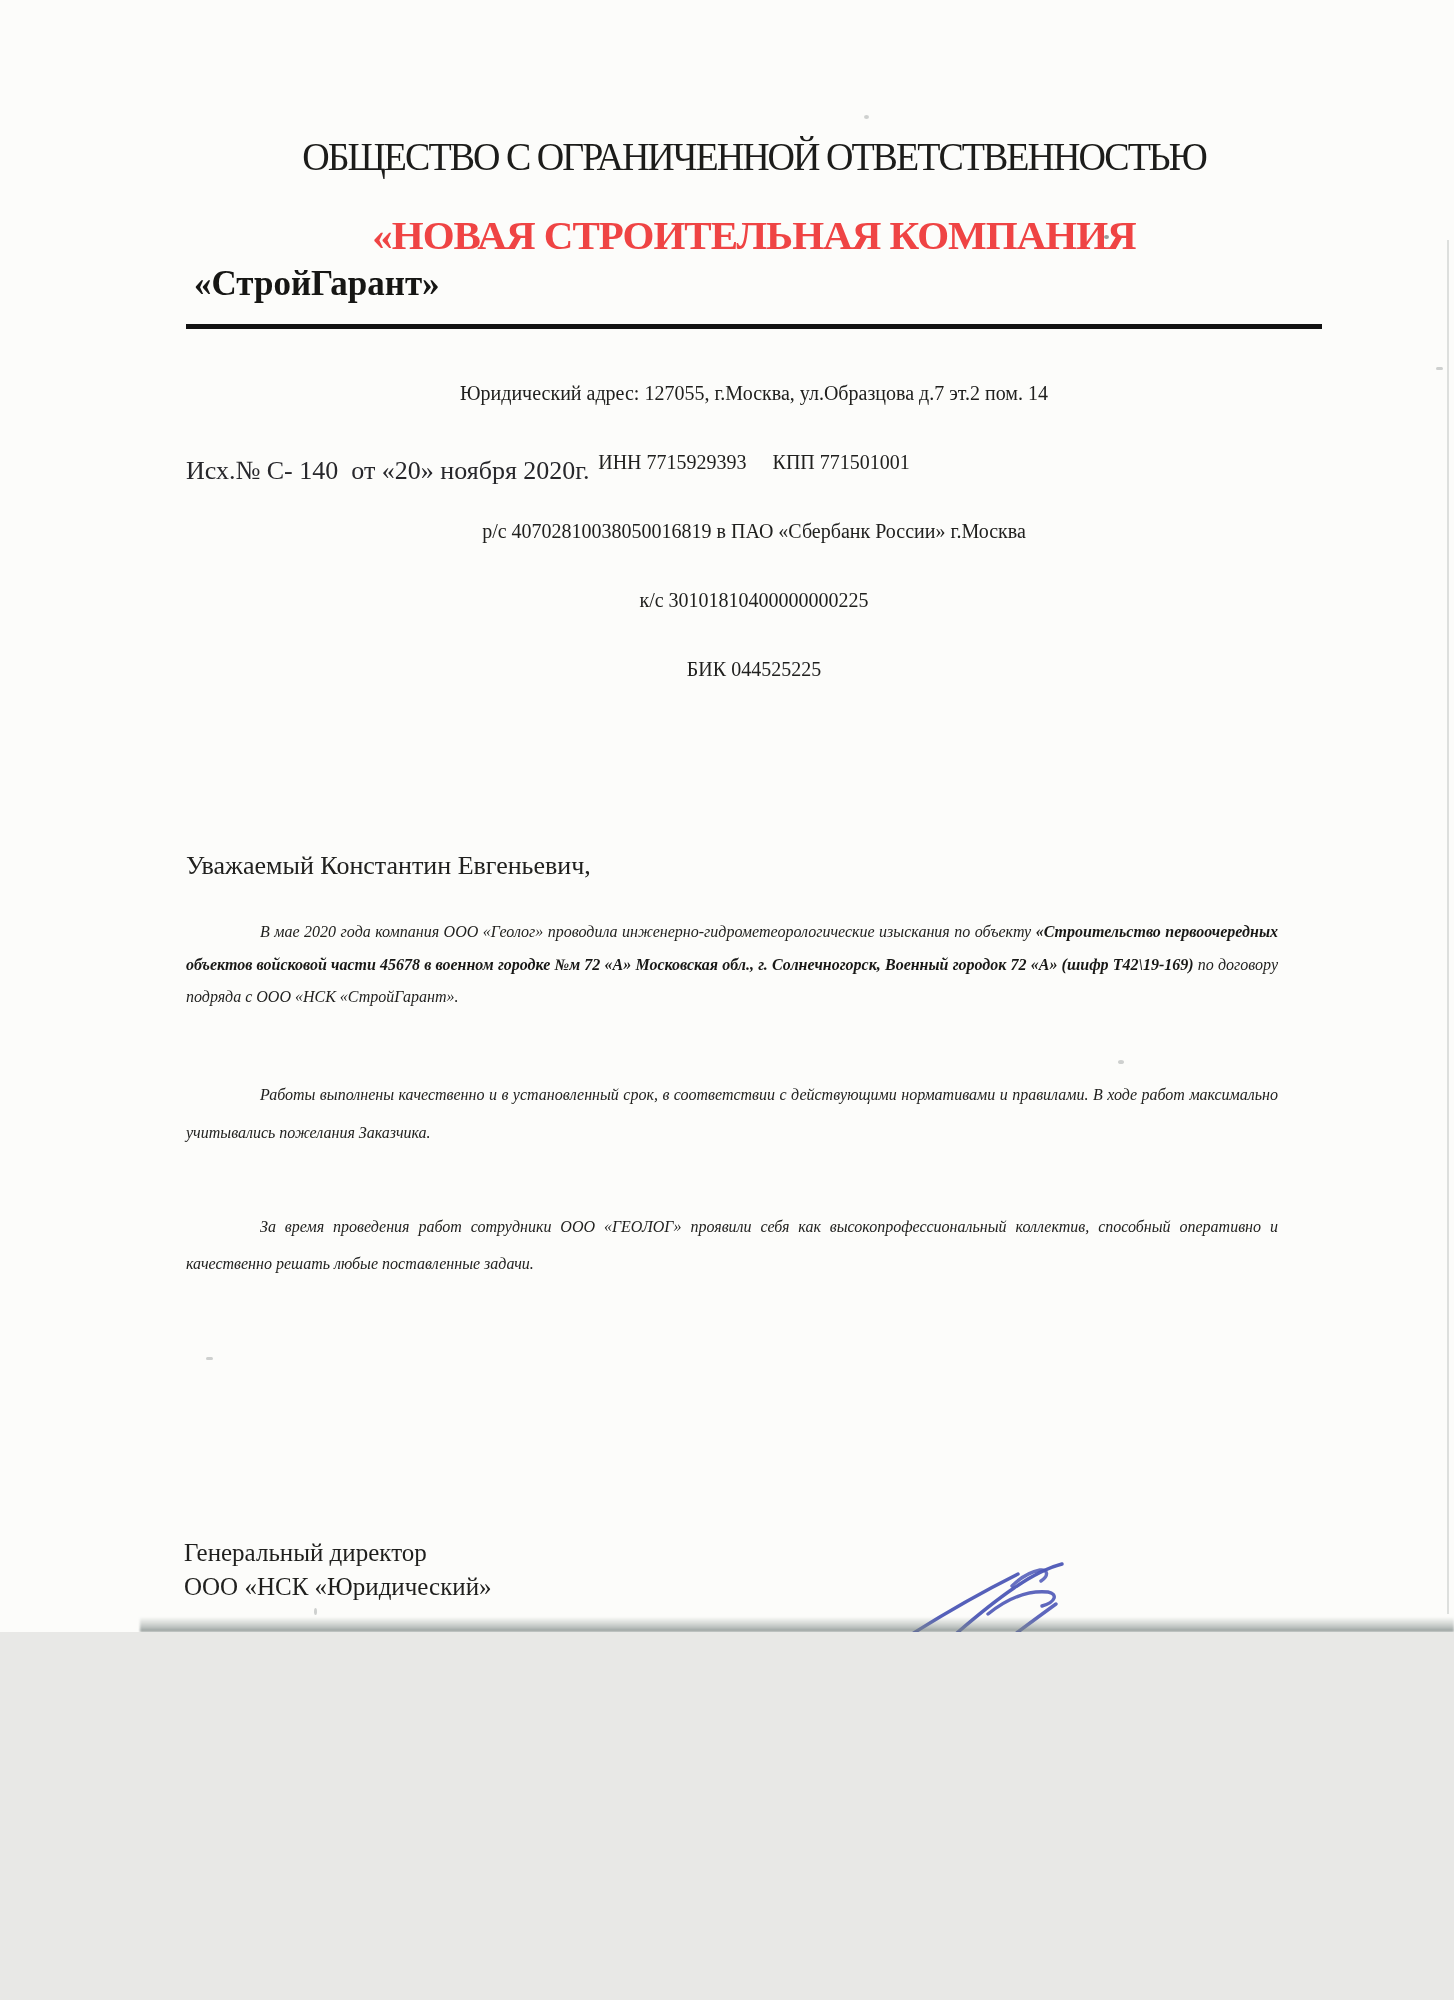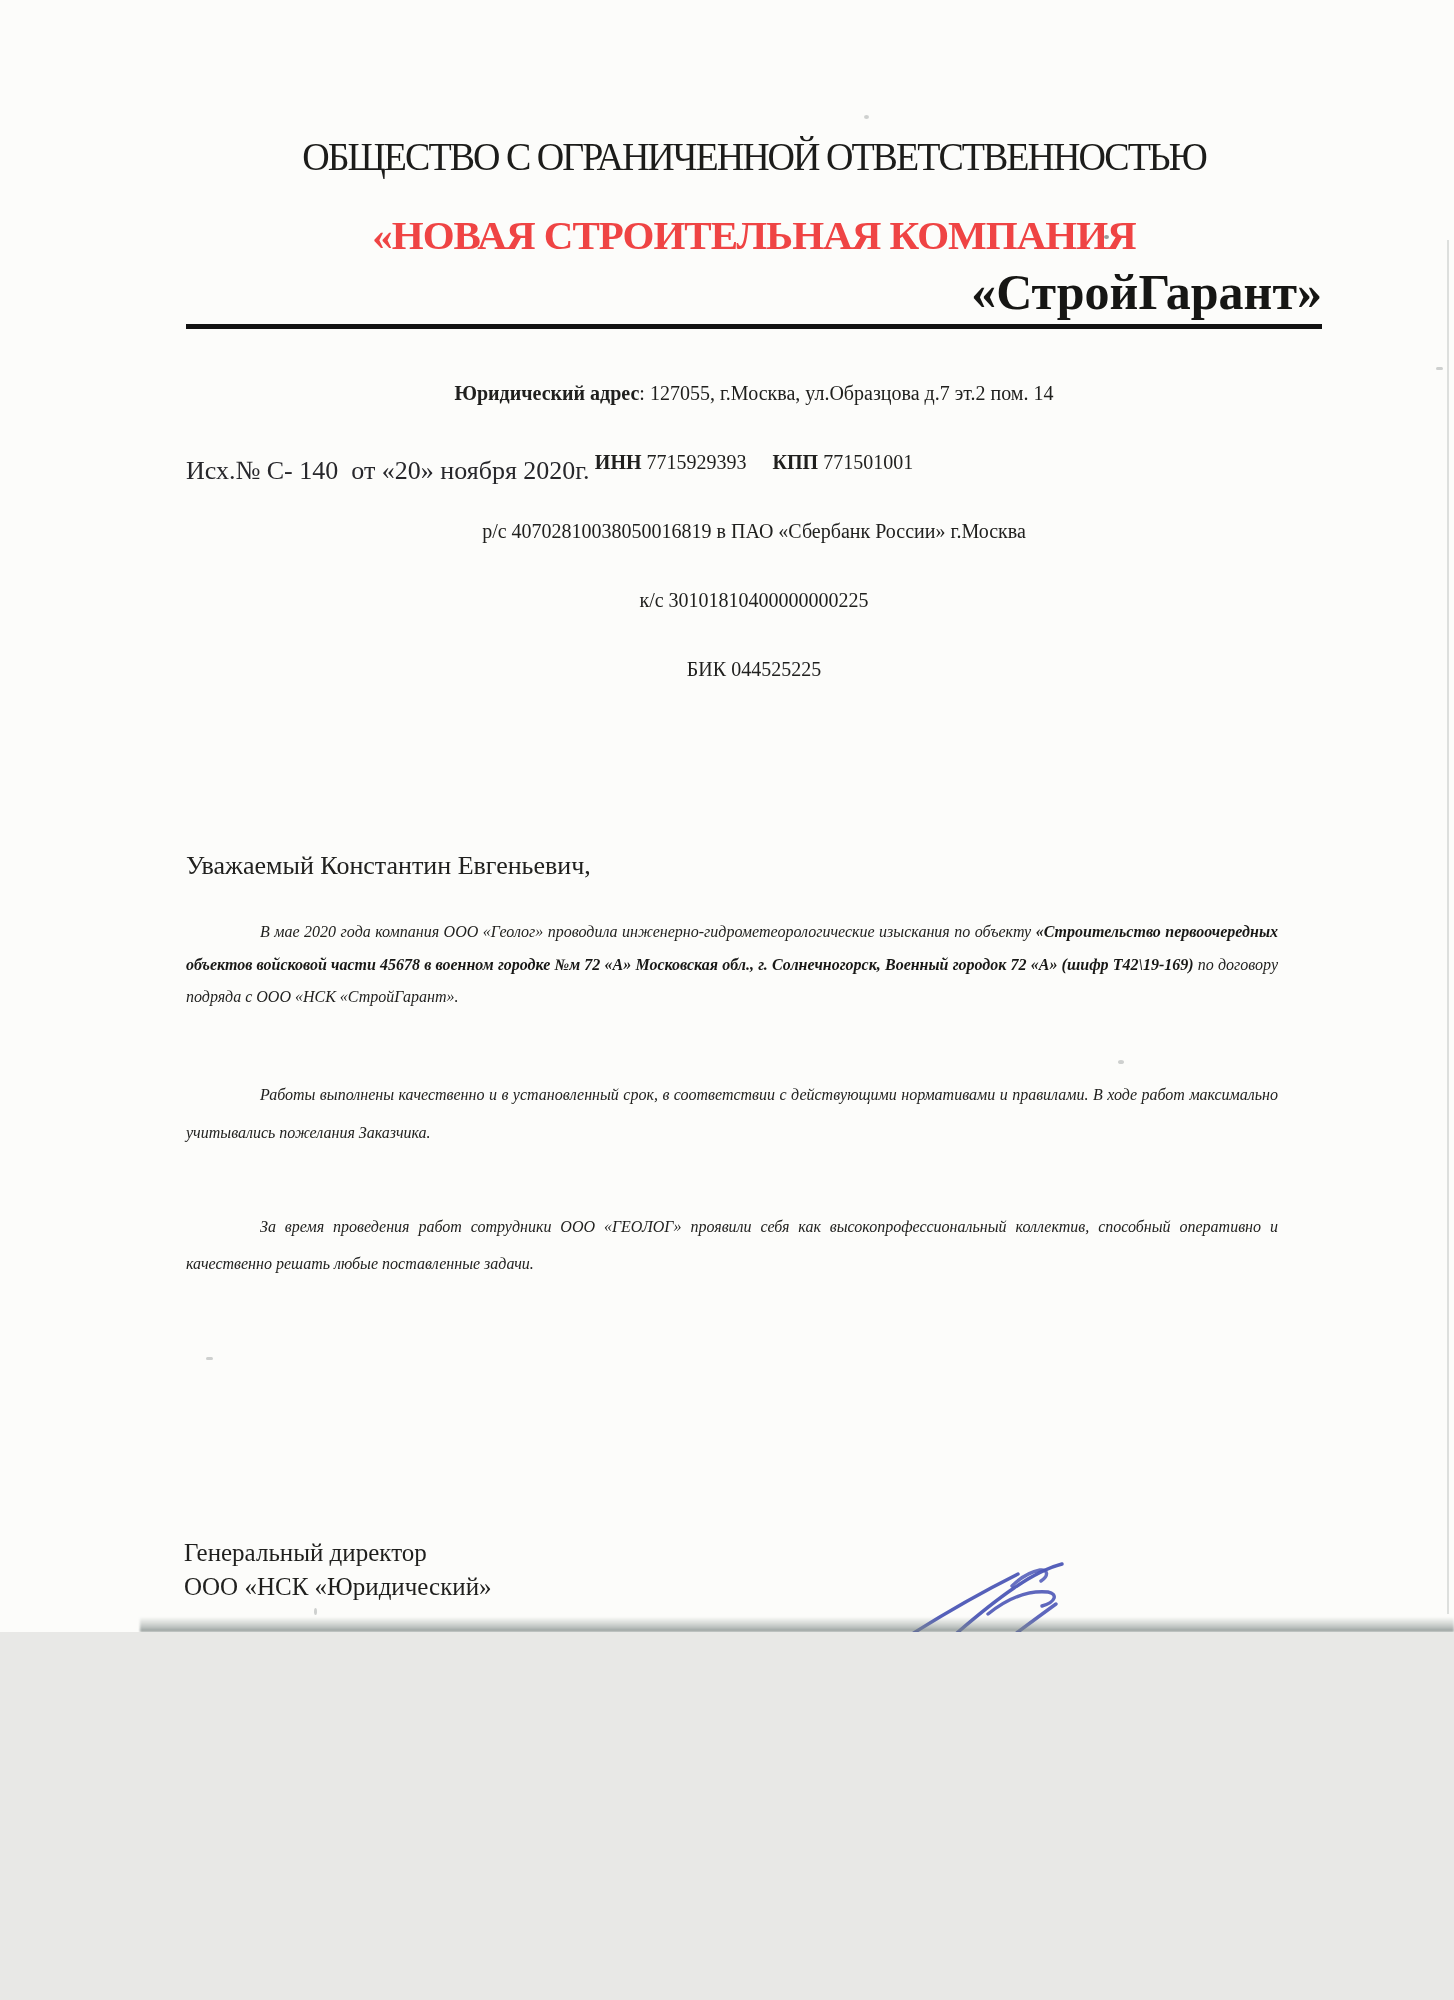--- a/index.html
+++ b/index.html
@@ -23,37 +23,37 @@
     transform:scaleY(1.04);
   }
   .company-1{
     top:214px;left:186px;width:1136px;
     text-align:center;
     font-size:41px;font-weight:bold;line-height:1.05;
     letter-spacing:-1px;
     color:#ef4444;
   }
   .company-2{
-    top:266px;left:186px;width:1136px;
-    text-align:right;
-    font-size:50px;font-weight:bold;line-height:1.05;
+    top:266px;left:194px;width:1136px;
+    text-align:left;
+    font-size:35px;font-weight:bold;line-height:1.05;
     color:#161614;
   }
   .head-rule{
     top:324px;left:186px;width:1136px;height:5px;
     background:#121212;
   }
   .requisites{
     top:336px;left:186px;width:1136px;
     text-align:center;
     font-size:20px;line-height:23px;
     white-space:pre-wrap;
     color:#20201e;
   }
-  .requisites .lbl{font-weight:bold;}
+  .requisites .lbl{font-weight:normal;}
   .requisites .gap{display:inline-block;width:26px;}
   
   .ref-line{
     top:456px;left:186px;
     font-size:26px;white-space:pre-wrap;
     color:#27272b;
   }
   .recipient{
     top:596px;left:600px;width:680px;
     text-align:right;

